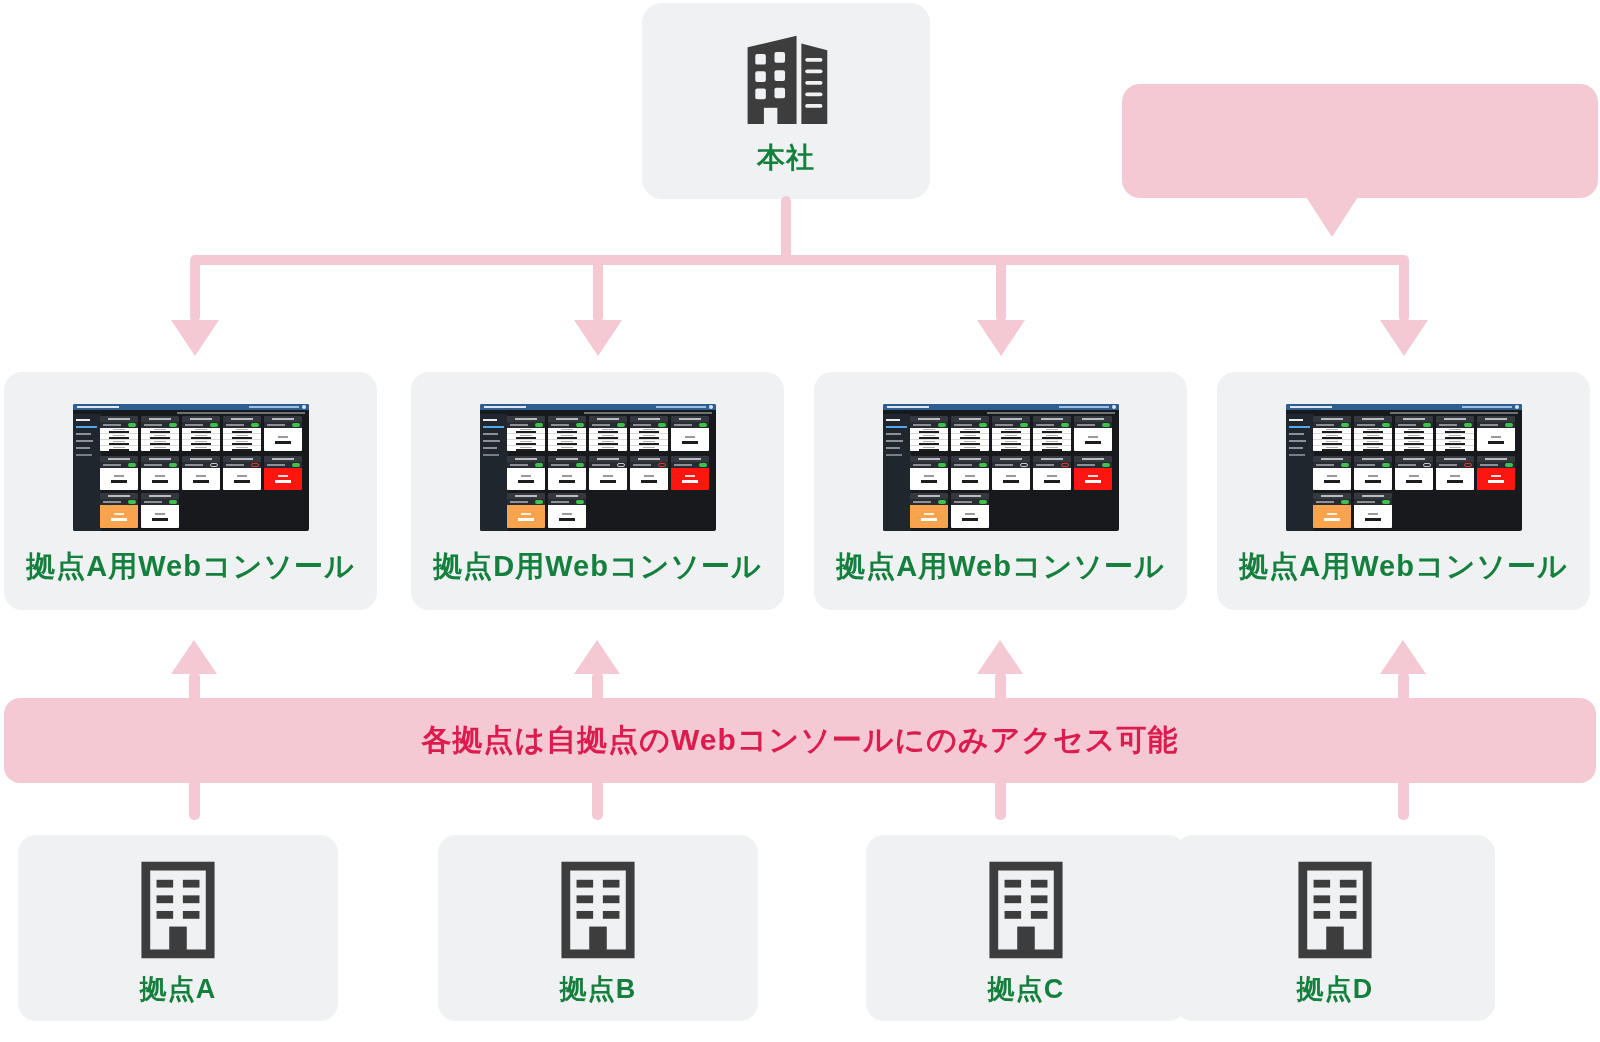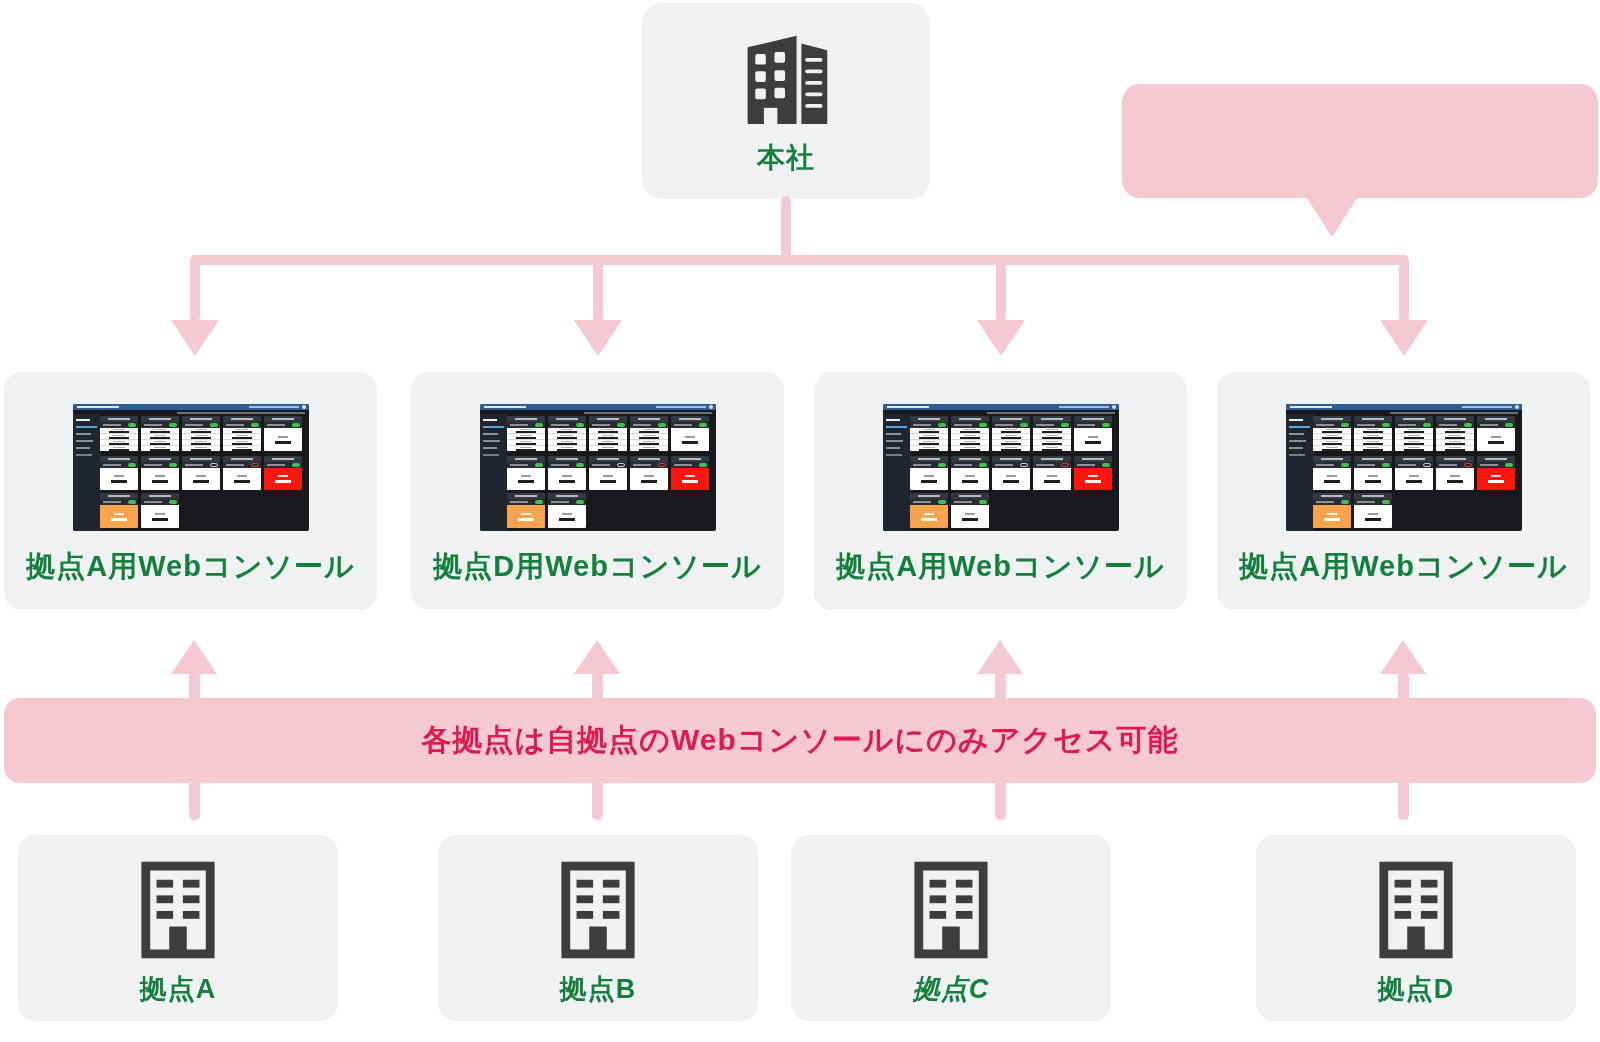--- a/index.html
+++ b/index.html
@@ -1078,34 +1078,34 @@
   <rect x="18" y="19" width="17" height="8" fill="#3d3d3d"></rect>
   <rect x="45" y="19" width="17" height="8" fill="#3d3d3d"></rect>
   <rect x="18" y="35" width="17" height="8" fill="#3d3d3d"></rect>
   <rect x="45" y="35" width="17" height="8" fill="#3d3d3d"></rect>
   <rect x="18" y="51" width="17" height="8" fill="#3d3d3d"></rect>
   <rect x="45" y="51" width="17" height="8" fill="#3d3d3d"></rect>
   <rect x="31" y="67" width="18" height="26" fill="#3d3d3d"></rect>
       </svg>
     <div class="box-label">拠点B</div>
   </section>
-  <section class="gbox site-box" style="left:791px;font-style:italic;">
+  <section class="gbox site-box" style="left:866px;">
     <svg class="bicon site-icon" width="78" height="98" viewBox="0 0 80 100">
   <rect x="7" y="5" width="66" height="90" fill="none" stroke="#3d3d3d" stroke-width="9"></rect>
   <rect x="18" y="19" width="17" height="8" fill="#3d3d3d"></rect>
   <rect x="45" y="19" width="17" height="8" fill="#3d3d3d"></rect>
   <rect x="18" y="35" width="17" height="8" fill="#3d3d3d"></rect>
   <rect x="45" y="35" width="17" height="8" fill="#3d3d3d"></rect>
   <rect x="18" y="51" width="17" height="8" fill="#3d3d3d"></rect>
   <rect x="45" y="51" width="17" height="8" fill="#3d3d3d"></rect>
   <rect x="31" y="67" width="18" height="26" fill="#3d3d3d"></rect>
       </svg>
     <div class="box-label">拠点C</div>
   </section>
-  <section class="gbox site-box" style="left:1256px;">
+  <section class="gbox site-box" style="left:1175px;">
     <svg class="bicon site-icon" width="78" height="98" viewBox="0 0 80 100">
   <rect x="7" y="5" width="66" height="90" fill="none" stroke="#3d3d3d" stroke-width="9"></rect>
   <rect x="18" y="19" width="17" height="8" fill="#3d3d3d"></rect>
   <rect x="45" y="19" width="17" height="8" fill="#3d3d3d"></rect>
   <rect x="18" y="35" width="17" height="8" fill="#3d3d3d"></rect>
   <rect x="45" y="35" width="17" height="8" fill="#3d3d3d"></rect>
   <rect x="18" y="51" width="17" height="8" fill="#3d3d3d"></rect>
   <rect x="45" y="51" width="17" height="8" fill="#3d3d3d"></rect>
   <rect x="31" y="67" width="18" height="26" fill="#3d3d3d"></rect>
       </svg>

